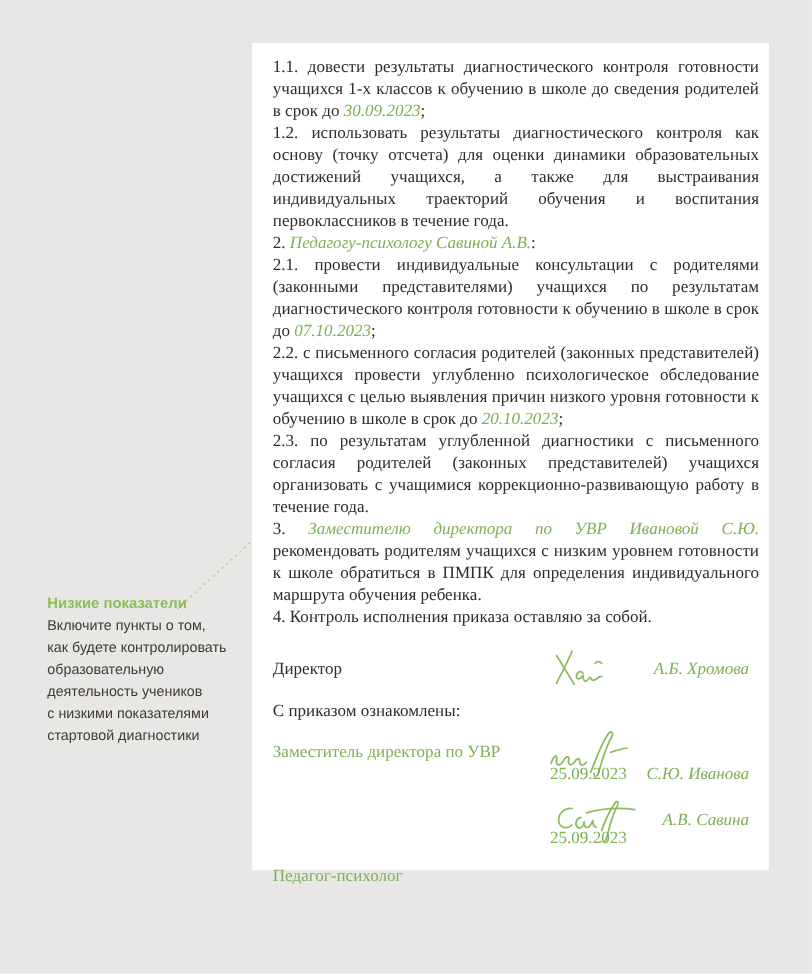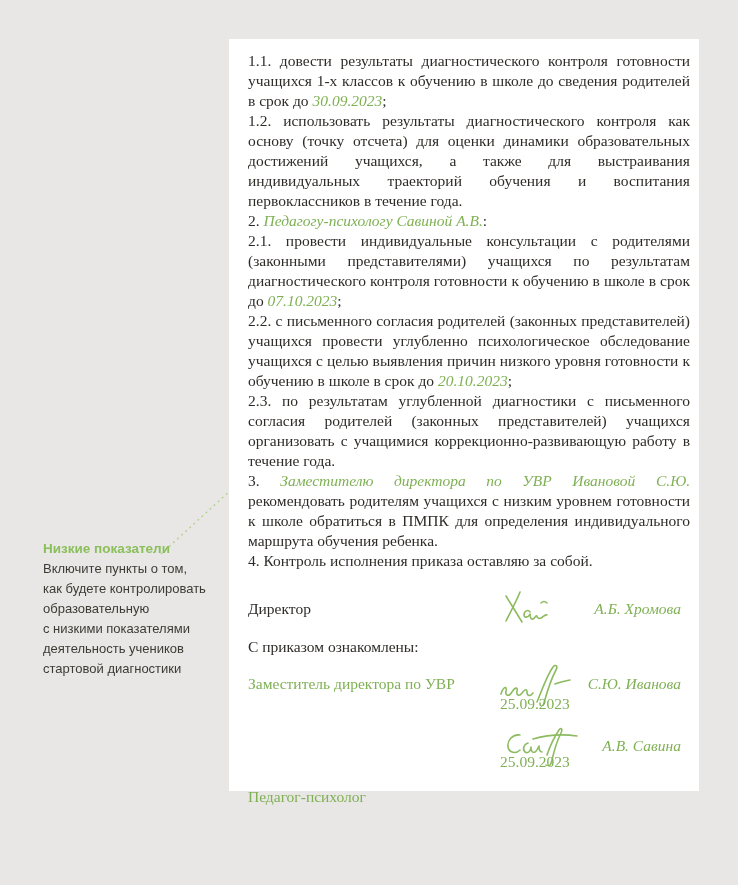--- a/index.html
+++ b/index.html
@@ -53,22 +53,22 @@
   <svg class="connector" width="738" height="885">
     <line x1="161" y1="554" x2="243" y2="479" stroke="#b5d193" stroke-width="1.4" stroke-dasharray="2,3.5"></line>
   </svg>
 
   <aside class="margin-note">
     <div class="title">Низкие показатели</div>
     <div>
         <div>Включите пункты о том,</div>
         <div>как будете контролировать</div>
         <div>образовательную</div>
+        <div>деятельность учеников</div>
         <div>с низкими показателями</div>
-        <div>деятельность учеников</div>
         <div>стартовой диагностики</div>
       </div>
   </aside>
 
   <div class="page">
 
     <div class="doc-body">
         <p><span>1.1. довести результаты диагностического контроля готовности учащихся 1-х классов к обучению в школе до сведения родителей в срок до </span><span class="green-italic">30.09.2023</span><span>;</span></p>
         <p><span>1.2. использовать результаты диагностического контроля как основу (точку отсчета) для оценки динамики образовательных достижений учащихся, а также для выстраивания индивидуальных траекторий обучения и воспитания первоклассников в течение года.</span></p>
         <p><span>2. </span><span class="green-italic">Педагогу-психологу Савиной А.В.</span><span>:</span></p>
@@ -89,21 +89,21 @@
     <div class="name-green" style="right:18px;top:560px;">А.Б. Хромова</div>
 
     <div class="label-dark" style="left:19px;top:598px;">С приказом ознакомлены:</div>
 
     <div class="label-green" style="left:19px;top:635px;">Заместитель директора по УВР</div>
     <svg class="sig" style="left:268px;top:623px;" width="78" height="44" viewBox="0 0 78 44">
       <path d="M4,32 c2,-7 6,-9 5,-3 c-1,5 3,6 6,1 c2,-4 6,-6 5,-1 c-1,4 2,6 5,2 c2,-3 5,-5 5,-1 c0,4 3,5 6,1"></path>
       <path d="M40,40 c5,-12 10,-27 16,-35 c3,-3 5,-1 3,3 c-5,9 -9,22 -12,33 c-1,4 -4,5 -4,0"></path>
       <path d="M58,22 c5,-2 10,-3 15,-4"></path>
     </svg>
-    <div class="name-green" style="right:18px;top:635px;">С.Ю. Иванова</div>
+    <div class="name-green" style="right:18px;top:655px;">С.Ю. Иванова</div>
     <div class="label-green" style="left:271px;top:655px;">25.09.2023</div>
 
     <div class="label-green" style="left:19px;top:724px;margin-top:24px;">Педагог-психолог</div>
     <svg class="sig" style="left:272px;top:687px;" width="82" height="40" viewBox="0 0 82 40">
       <path d="M19,9 c-7,-1 -13,5 -12,12 c1,6 8,7 12,3"></path>
       <path d="M27,17 c-4,1 -6,6 -3,9 c3,2 6,-1 6,-5 c0,4 1,6 4,5 c2,-1 3,-4 4,-6 c0,4 1,6 3,6"></path>
       <path d="M46,29 c3,-9 8,-19 12,-25 c2,-3 4,-1 2,3 c-4,8 -7,18 -9,27 c-1,5 -3,8 -6,5"></path>
       <path d="M32,13 c14,-4 30,-5 44,-3"></path>
     </svg>
     <div class="name-green" style="right:18px;top:697px;">А.В. Савина</div>

